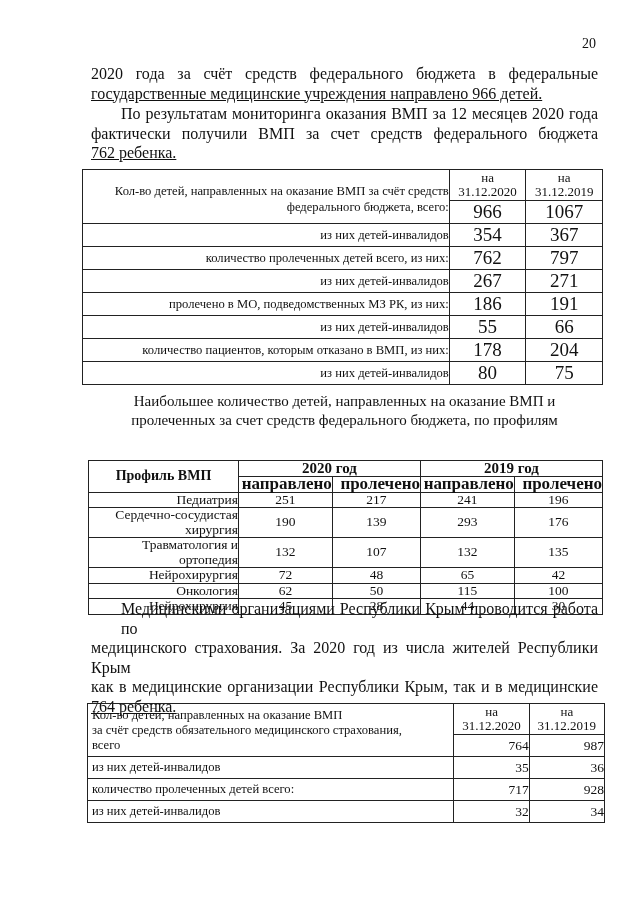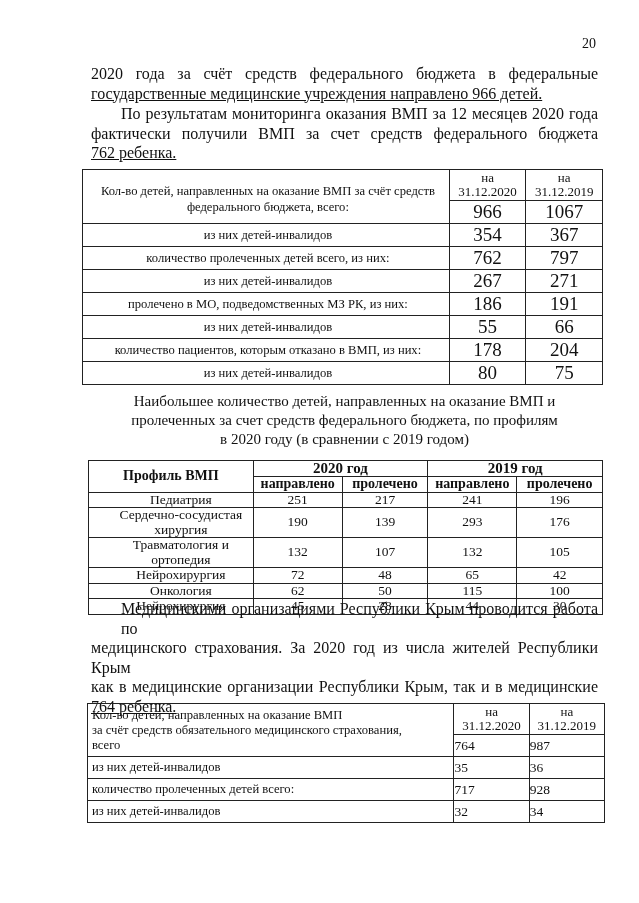--- a/index.html
+++ b/index.html
@@ -16,46 +16,46 @@
   }
   .jline { display: block; text-align: justify; text-align-last: justify; }
   .lline { display: block; text-align: left; text-decoration: underline; }
 
   table { border-collapse: collapse; position: absolute; }
   td, th { border: 1px solid #222; padding: 0; }
 
   
   #t1 { left: 82px; top: 169px; width: 521px; font-size: 12.6px; }
   #t1 td { height: 21px; }
-  #t1 td.lbl { padding-left: 4px; text-align: center; width: 368px; }
+  #t1 td.lbl { padding-left: 4px; text-align: right; width: 368px; }
   #t1 td.num { text-align: center; width: 76px; font-size: 19px; }
   #t1 td.hdr { text-align: center; line-height: 14px; height: 30px; font-size: 13px; }
   #t1 td.bigl { line-height: 16px; vertical-align: middle; padding-top: 4px; }
 
   .caption {
     position: absolute; left: 91px; width: 507px; top: 392px;
     text-align: center; font-size: 15px; line-height: 19px; margin: 0;
   }
 
   
   #t2 { left: 88px; top: 460px; width: 515px; font-size: 13.5px; line-height: 14.5px; }
   #t2 th { font-weight: bold; text-align: center; }
   #t2 th.prof { width: 196px; font-size: 14px; }
   #t2 th.yr { height: 14px; font-size: 15px; }
-  #t2 th.sub { height: 15px; font-size: 14px; }
+  #t2 th.sub { height: 15px; font-size: 17px; text-align: right; }
   #t2 td { height: 14.6px; }
-  #t2 td.name { text-align: center; padding-left: 20px; }
+  #t2 td.name { text-align: right; padding-left: 20px; }
   #t2 td.v { text-align: center; width: 96px; }
 
   
   #t3 { left: 87px; top: 703px; width: 518px; font-size: 12.6px; }
   #t3 td { height: 21px; }
   #t3 td.lbl { padding-left: 4px; text-align: left; width: 360px; }
   #t3 td.big { line-height: 15px; vertical-align: top; padding-top: 4px; }
-  #t3 td.num { text-align: left; width: 74px; font-size: 13.5px; }
+  #t3 td.num { text-align: right; width: 74px; font-size: 13.5px; }
   #t3 td.hdr { text-align: center; line-height: 14px; height: 30px; font-size: 13px; }
 </style>
 </head>
 <body>
 
 <div class="page-num">20</div>
 
 <p class="para" style="top:64px;">
   <span class="jline">2020 года за счёт средств федерального бюджета в федеральные</span>
   <span class="lline">государственные медицинские учреждения направлено 966 детей.</span>
@@ -118,21 +118,20 @@
     <td class="lbl">из них детей-инвалидов</td>
     <td class="num">80</td>
     <td class="num">75</td>
   </tr>
 </tbody>
   </table>
 
 <div class="caption">
   <div>Наибольшее количество детей, направленных на оказание ВМП и</div>
   <div>пролеченных за счет средств федерального бюджета, по профилям</div>
-  <div>в 2020 году (в сравнении с 2019 годом)</div>
 </div>
 
 <table id="t2">
   <tbody>
       <tr>
     <th class="prof" rowspan="2">Профиль ВМП</th>
     <th class="yr" colspan="2">2020 год</th>
     <th class="yr" colspan="2">2019 год</th>
   </tr>
   <tr>
@@ -153,21 +152,21 @@
     <td class="v">190</td>
     <td class="v">139</td>
     <td class="v">293</td>
     <td class="v">176</td>
   </tr>
   <tr>
     <td class="name">Травматология и ортопедия</td>
     <td class="v">132</td>
     <td class="v">107</td>
     <td class="v">132</td>
-    <td class="v">105</td>
+    <td class="v">135</td>
   </tr>
   <tr>
     <td class="name">Нейрохирургия</td>
     <td class="v">72</td>
     <td class="v">48</td>
     <td class="v">65</td>
     <td class="v">42</td>
   </tr>
   <tr>
     <td class="name">Онкология</td>

